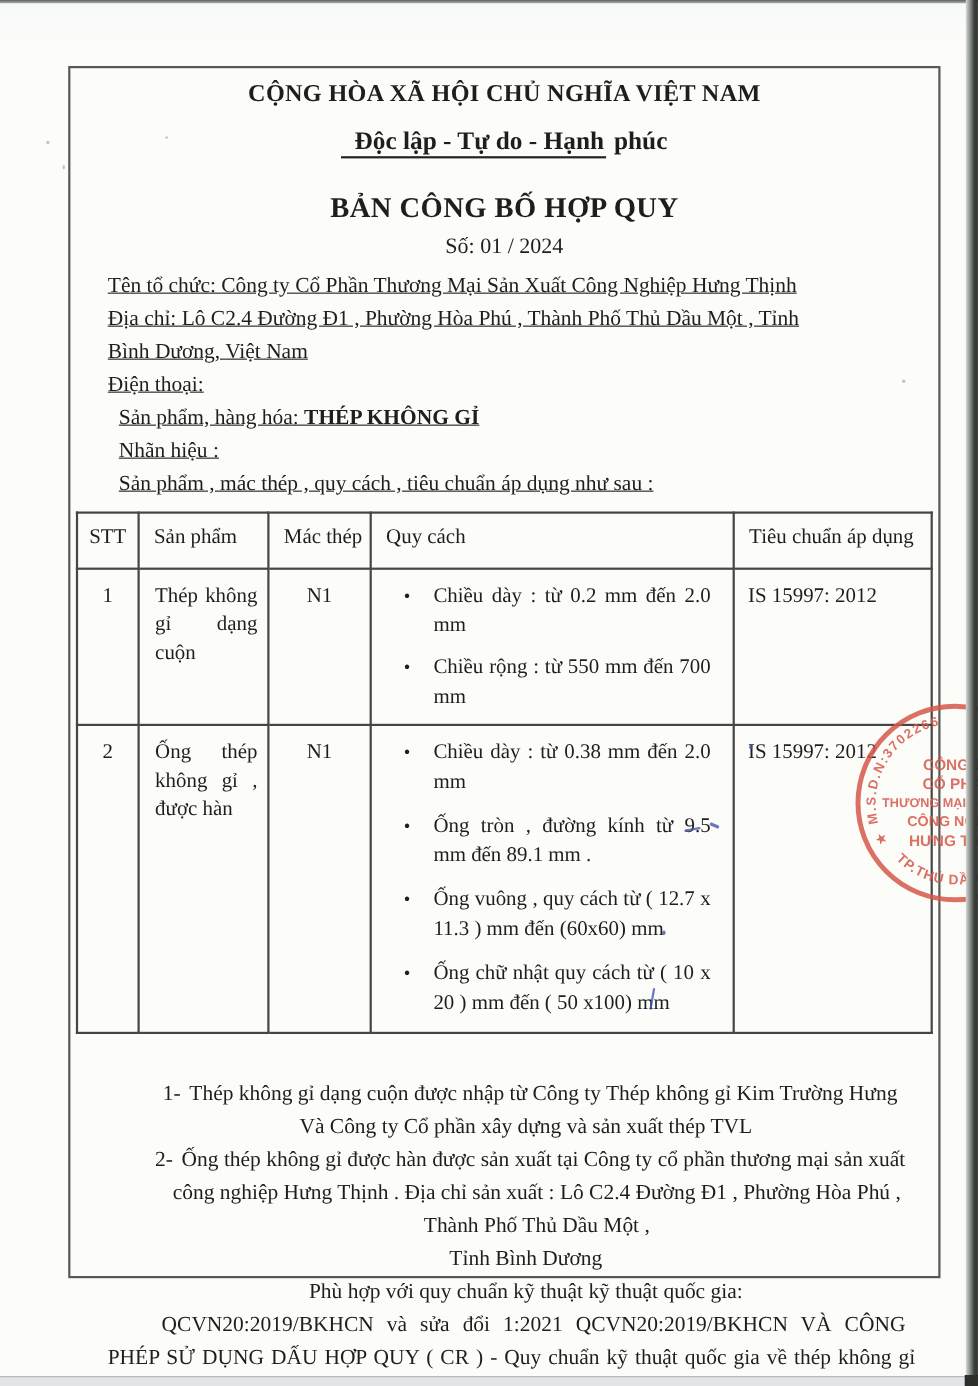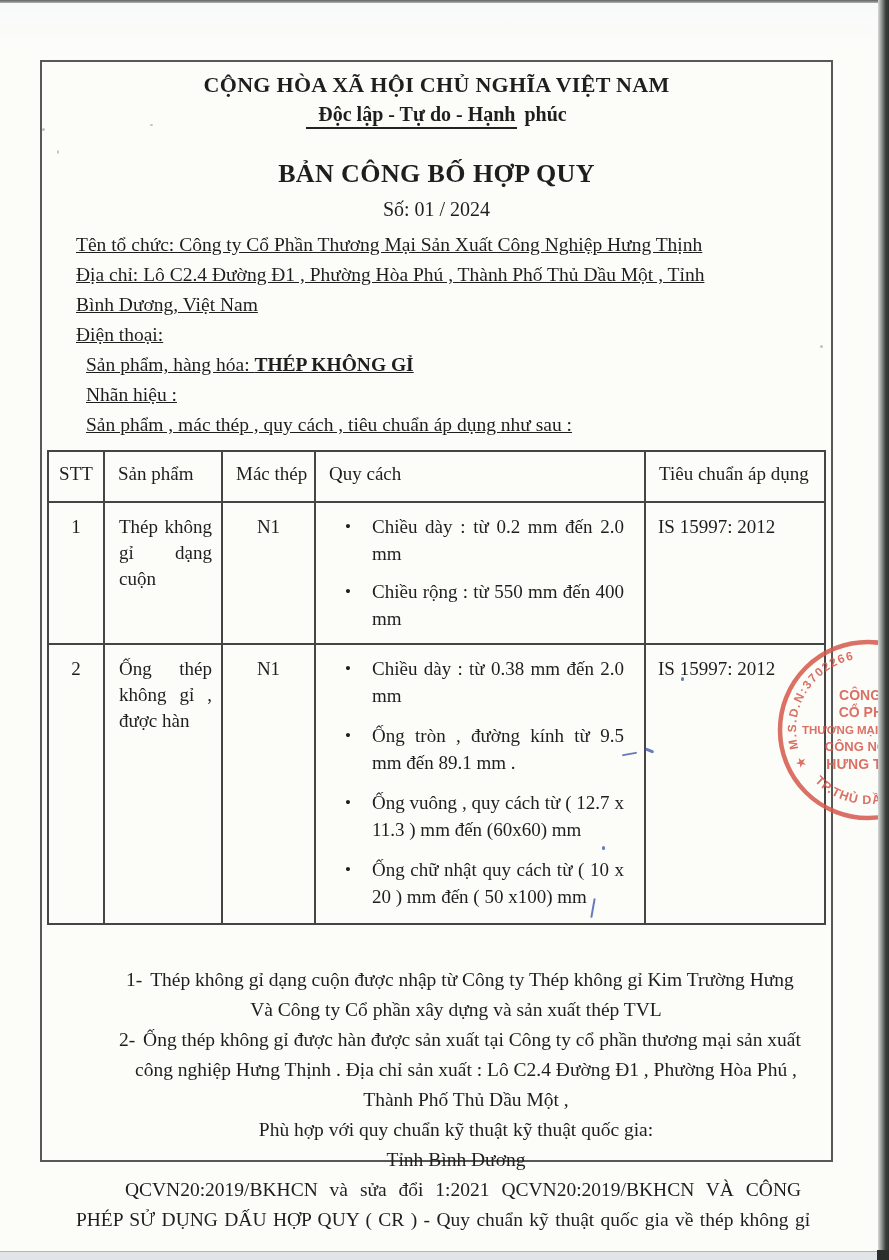--- a/index.html
+++ b/index.html
@@ -18,27 +18,27 @@
     background:linear-gradient(180deg,#5d625f,#aeb3af);z-index:10;}
   .edge-right{position:absolute;top:0;right:0;width:11px;height:100%;
     background:linear-gradient(90deg,#d8dbd9 0,#8c918d 35%,#3c403d 70%,#2e322f 100%);z-index:10;}
   .edge-bottom{position:absolute;bottom:0;left:0;width:100%;height:8px;
     background:#e2e5e7;border-top:1px solid #b2b6b8;z-index:9;}
   .edge-corner{position:absolute;bottom:0;right:0;width:12px;height:10px;background:#2b2f2c;z-index:11;}
   .speck{position:absolute;background:#8f9192;opacity:.55;border-radius:50%;z-index:2;}
 
   
   #doc{
-    position:absolute;left:40px;top:60px;width:789px;height:1098px;
+    position:absolute;left:62px;top:60px;width:789px;height:1098px;
     border:2px solid #585858;z-index:3;
   }
 
   .hdr{text-align:center;padding-top:10px;}
   .nat-title{font-size:22px;font-weight:bold;letter-spacing:.3px;white-space:nowrap;}
-  .motto{font-size:20px;font-weight:bold;margin-top:5px;white-space:nowrap;}
+  .motto{font-size:23px;font-weight:bold;margin-top:17px;white-space:nowrap;}
   .motto .u{border-bottom:2px solid #222;padding:0 2px 2px 12px;}
   .motto .tail{padding-left:7px;}
   .doc-title{font-size:26px;font-weight:bold;letter-spacing:.4px;margin-top:33px;white-space:nowrap;}
   .doc-number{font-size:20px;margin-top:9px;white-space:nowrap;}
 
   .info{margin:9px 38px 0 34px;font-size:19.5px;line-height:30px;text-decoration:underline;}
   .info .ln{white-space:nowrap;}
   .info .ind{padding-left:10px;}
   .bold{font-weight:bold;}
 
@@ -131,21 +131,21 @@
         <td class="c-stt">1</td>
         <td class="c-sp">Thép không gỉ dạng cuộn</td>
         <td class="c-mt">N1</td>
         <td class="c-qc">
           <div class="bullet">
             <span class="dot">•</span>
             <span class="bt">Chiều dày : từ 0.2 mm đến 2.0 mm</span>
           </div>
           <div class="bullet">
             <span class="dot">•</span>
-            <span class="bt">Chiều rộng : từ 550 mm đến 400 mm</span>
+            <span class="bt">Chiều rộng : từ 550 mm đến 700 mm</span>
           </div>
         </td>
         <td class="c-tc">IS 15997: 2012</td>
       </tr>
       <tr class="r2">
         <td class="c-stt">2</td>
         <td class="c-sp">Ống thép không gỉ , được hàn</td>
         <td class="c-mt">N1</td>
         <td class="c-qc">
           <div class="bullet">
@@ -173,22 +173,22 @@
     <div class="footer">
       <div class="fl">
         <span class="fnum">1-</span><span>Thép không gỉ dạng cuộn được nhập từ Công ty Thép không gỉ Kim Trường Hưng</span>
       </div>
       <div class="fl">Và Công ty Cổ phần xây dựng và sản xuất thép TVL</div>
       <div class="fl">
         <span class="fnum">2-</span><span>Ống thép không gỉ được hàn được sản xuất tại Công ty cổ phần thương mại sản xuất</span>
       </div>
       <div class="fl cont">công nghiệp Hưng Thịnh . Địa chỉ sản xuất : Lô C2.4 Đường Đ1 , Phường Hòa Phú ,</div>
       <div class="fl cont">Thành Phố Thủ Dầu Một ,</div>
+      <div class="fl">Tỉnh Bình Dương</div>
       <div class="fl">Phù hợp với quy chuẩn kỹ thuật kỹ thuật quốc gia:</div>
-      <div class="fl">Tỉnh Bình Dương</div>
       <div class="qblock">
         <div class="fl q1">QCVN20:2019/BKHCN và sửa đổi 1:2021 QCVN20:2019/BKHCN VÀ CÔNG</div>
         <div class="fl q2">PHÉP SỬ DỤNG DẤU HỢP QUY ( CR ) - Quy chuẩn kỹ thuật quốc gia về thép không gỉ</div>
       </div>
     </div>
 
   </div>
 
   <svg id="stamp" viewBox="0 0 230 220" font-family="Liberation Sans, sans-serif">
     <defs>

